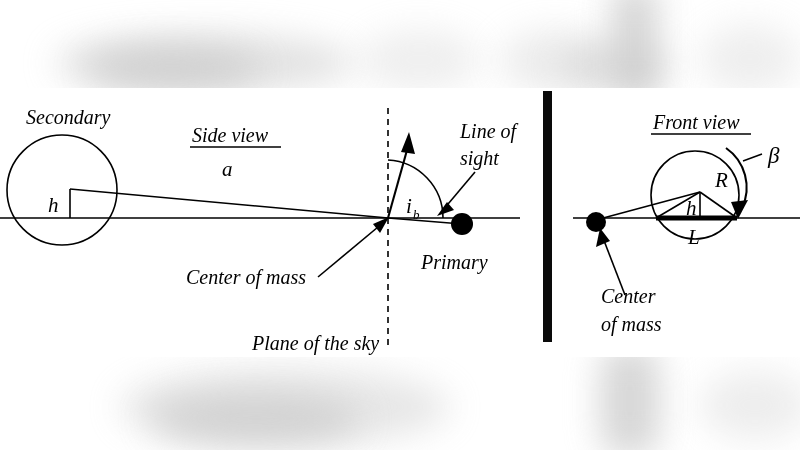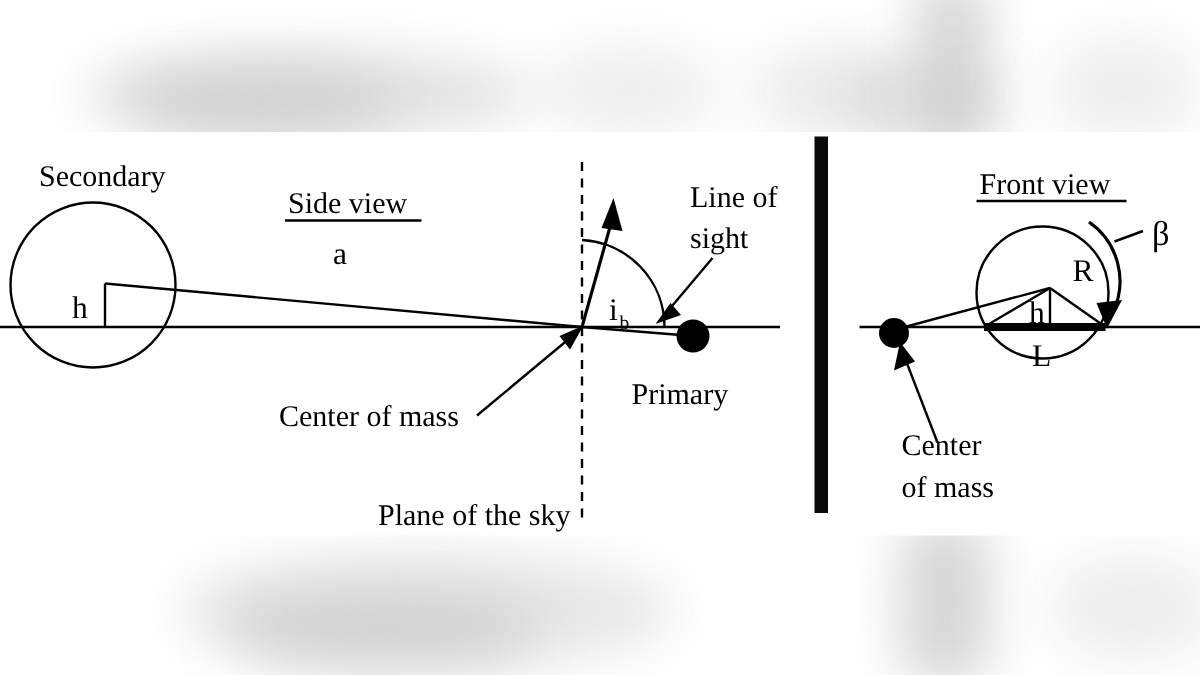--- a/index.html
+++ b/index.html
@@ -7,20 +7,21 @@
     padding: 0;
     background: #ffffff;
   }
   #page {
     position: relative;
     width: 800px;
     height: 450px;
     overflow: hidden;
     background: #ffffff;
     font-family: "Liberation Serif", "DejaVu Serif", serif;
+    font-style: italic;
   }
   
   .backdrop {
     position: absolute;
     left: 0;
     width: 800px;
     background: #ffffff;
     overflow: hidden;
   }
   .backdrop.top { top: 0; height: 89px; }

